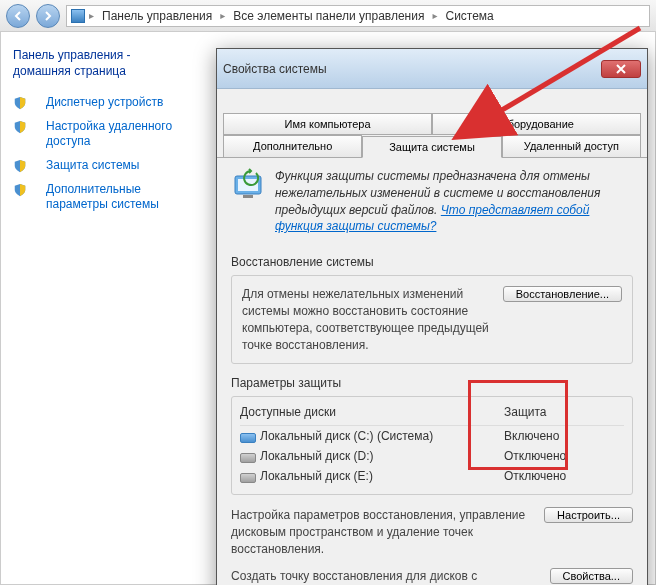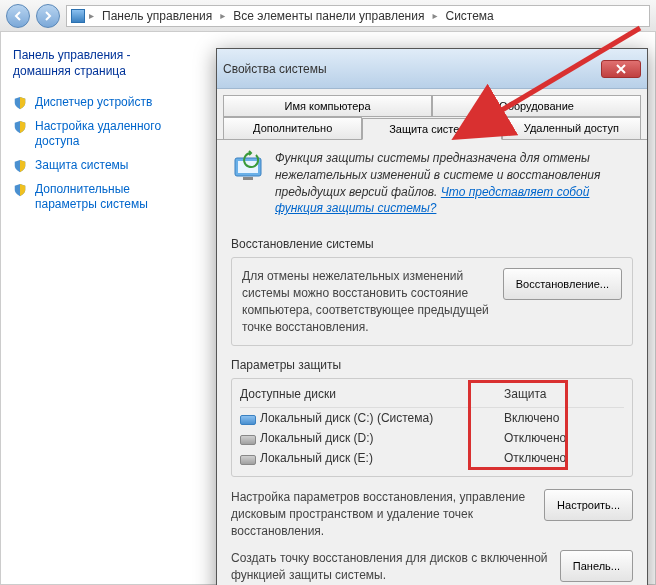--- a/index.html
+++ b/index.html
@@ -10,46 +10,46 @@
 .nav-btn { width: 24px; height: 24px; border-radius: 50%; background: linear-gradient(#b8d4f0, #7ba8d8); border: 1px solid #5a88b8; display: flex; align-items: center; justify-content: center; color: #fff; cursor: pointer; }
 .addr { flex: 1; background: #fff; border: 1px solid #bbb; height: 22px; display: flex; align-items: center; padding: 0 4px; gap: 4px; }
 .addr-icon { width: 14px; height: 14px; background: linear-gradient(#8ac0f0, #3a80c0); border: 1px solid #2a70b0; }
 .bc-sep { color: #888; font-size: 10px; }
 .bc-item { color: #333; padding: 2px 4px; cursor: pointer; }
 
 
 .main { position: absolute; top: 32px; left: 0; right: 0; bottom: 0; background: #fff; border: 1px solid #ccc; border-top: none; }
 .sidebar { position: absolute; left: 0; top: 0; width: 200px; padding: 16px 12px; }
 .sidebar-title { color: #003399; margin-bottom: 12px; line-height: 1.3; }
-.sidebar-link { display: flex; align-items: flex-start; gap: 8px; padding: 4px 0; color: #0066cc; cursor: pointer; line-height: 1.3; }
+.sidebar-link { display: flex; align-items: flex-start; gap: 19px; padding: 4px 0; color: #0066cc; cursor: pointer; line-height: 1.3; }
 .shield-icon { width: 14px; height: 14px; flex-shrink: 0; margin-top: 1px; }
 
 
 .dialog { position: absolute; left: 216px; top: 48px; width: 432px; background: #f0f0f0; border: 1px solid #555; box-shadow: 0 4px 20px rgba(0,0,0,0.4); }
 .titlebar { height: 40px; background: linear-gradient(#e0ecf8, #b8d0e8); display: flex; align-items: center; padding: 0 6px; border-bottom: 1px solid #a0b8d0; }
 .titlebar-text { flex: 1; color: #333; }
 .close-btn { width: 40px; height: 18px; background: linear-gradient(#e07070, #c04040); border: 1px solid #a03030; border-radius: 3px; display: flex; align-items: center; justify-content: center; color: #fff; font-weight: bold; cursor: pointer; }
 
 .tabrow { display: flex; border-bottom: 1px solid #aaa; background: #f0f0f0; }
-.tabrow.first { margin-top: 6px; padding: 0 6px; border-bottom: none; }
+.tabrow.first { margin-top: 24px; padding: 0 6px; border-bottom: none; }
 .tabrow.second { padding: 0 6px; }
 .tab { flex: 1; text-align: center; padding: 4px 8px; border: 1px solid #aaa; border-bottom: none; background: linear-gradient(#fdfdfd, #e8e8e8); cursor: pointer; font-size: 11px; white-space: nowrap; }
 .tab.active { background: #f0f0f0; position: relative; top: 1px; border-bottom: 1px solid #f0f0f0; }
 .tabrow.first .tab { border-bottom: 1px solid #aaa; }
 
 .dcontent { padding: 10px 14px; }
 .inforow { display: flex; gap: 10px; margin-bottom: 20px; font-style: italic; }
 .bigicon { width: 34px; height: 34px; flex-shrink: 0; }
 .infotext { line-height: 1.4; color: #333; }
 .infotext a { color: #0066cc; text-decoration: underline; cursor: pointer; }
 
 .section-label { color: #333; margin-bottom: 6px; }
 .groupbox { border: 1px solid #ccc; border-radius: 3px; padding: 10px; margin-bottom: 12px; position: relative; display: flex; gap: 10px; }
 .groupbox-txt { flex: 1; line-height: 1.4; color: #444; }
-.btn { height: 32px; padding: 0 12px; background: linear-gradient(#fdfdfd, #e4e4e4); border: 1px solid #999; border-radius: 3px; cursor: pointer; font-size: 11px; white-space: nowrap; align-self: flex-start; }
+.btn { height: 16px; padding: 0 12px; background: linear-gradient(#fdfdfd, #e4e4e4); border: 1px solid #999; border-radius: 3px; cursor: pointer; font-size: 11px; white-space: nowrap; align-self: flex-start; }
 
 .drivebox { border: 1px solid #ccc; border-radius: 3px; padding: 8px; margin-bottom: 12px; }
 .drivehead { display: flex; border-bottom: 1px solid #ddd; padding-bottom: 6px; color: #333; }
 .dh-disk { flex: 1; }
 .dh-prot { width: 120px; }
 .driverow { display: flex; align-items: center; padding: 3px 0; color: #333; }
 .driverow .dr-name { flex: 1; display: flex; align-items: flex-end; gap: 4px; }
 .driverow .dr-stat { width: 120px; }
 .driveicon { width: 16px; height: 10px; background: linear-gradient(#d0d0d0, #a0a0a0); border: 1px solid #888; border-radius: 2px; }
 .driveicon.sys { background: linear-gradient(#8ac0f0, #4a90d0); border-color: #3a80c0; }
@@ -196,21 +196,21 @@
         <div class="dr-stat">Отключено</div>
       </div>
     </div>
 
     <div class="settingsrow">
       <div class="txt">Настройка параметров восстановления, управление дисковым пространством и удаление точек восстановления.</div>
       <button class="btn">Настроить...</button>
     </div>
     <div class="settingsrow">
       <div class="txt">Создать точку восстановления для дисков с включенной функцией защиты системы.</div>
-      <button class="btn">Панель...</button>
+      <button class="btn">Свойства...</button>
     </div>
 
   </div>
 
   <div class="dlgbtns">
     
     
   </div>
 </div>
 

